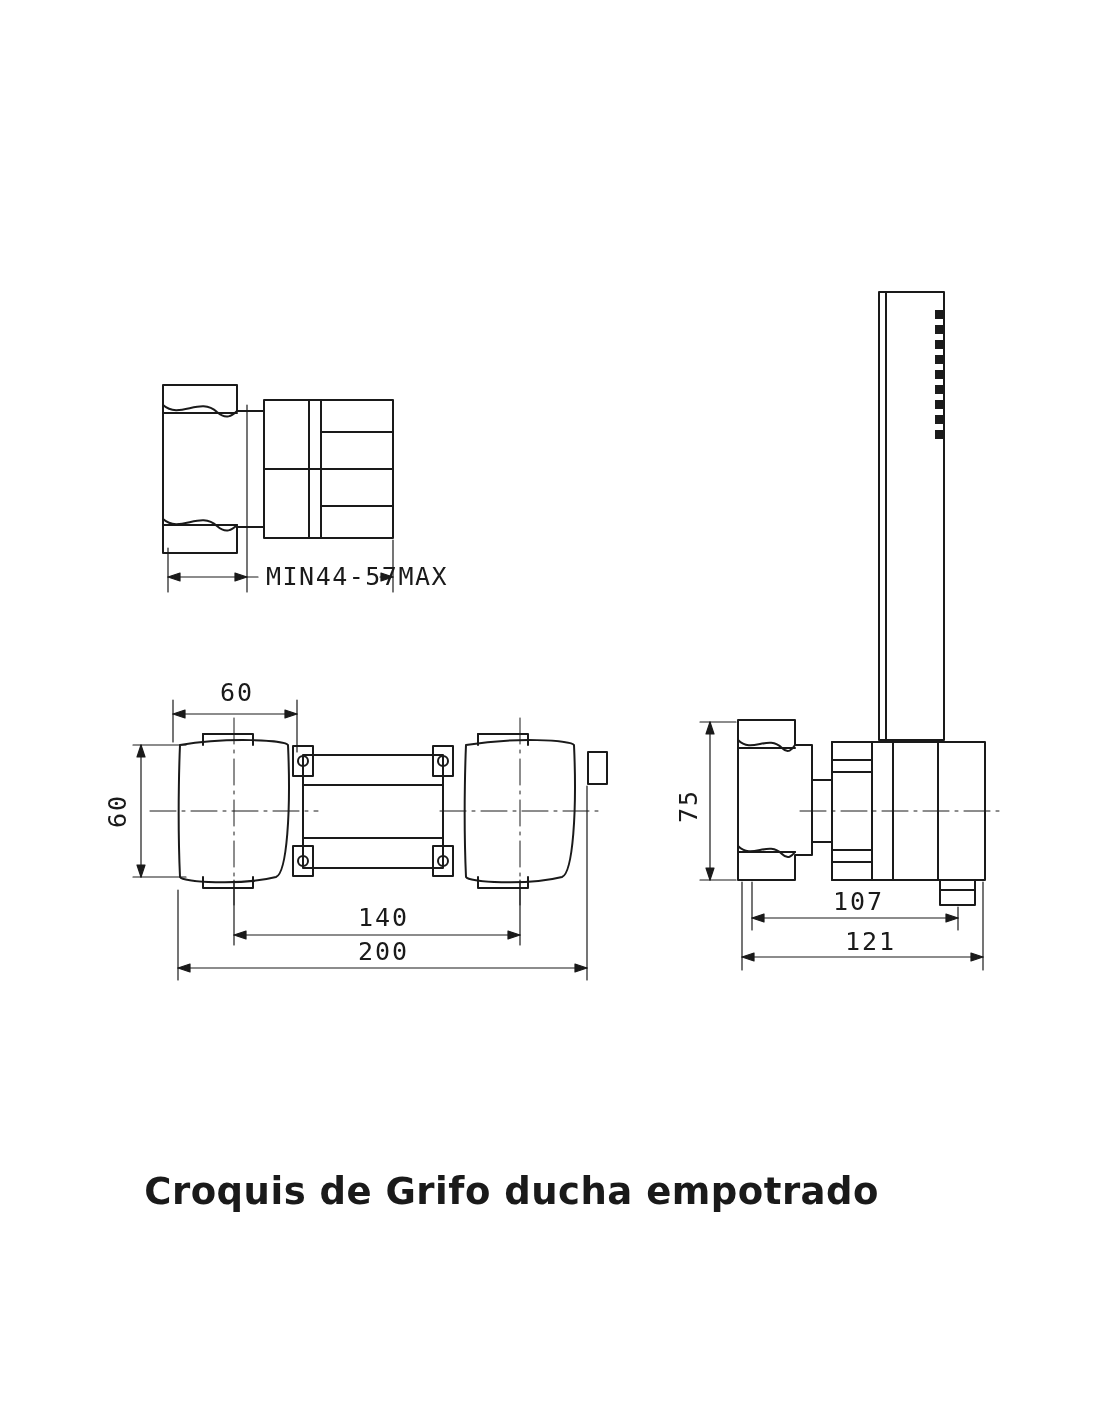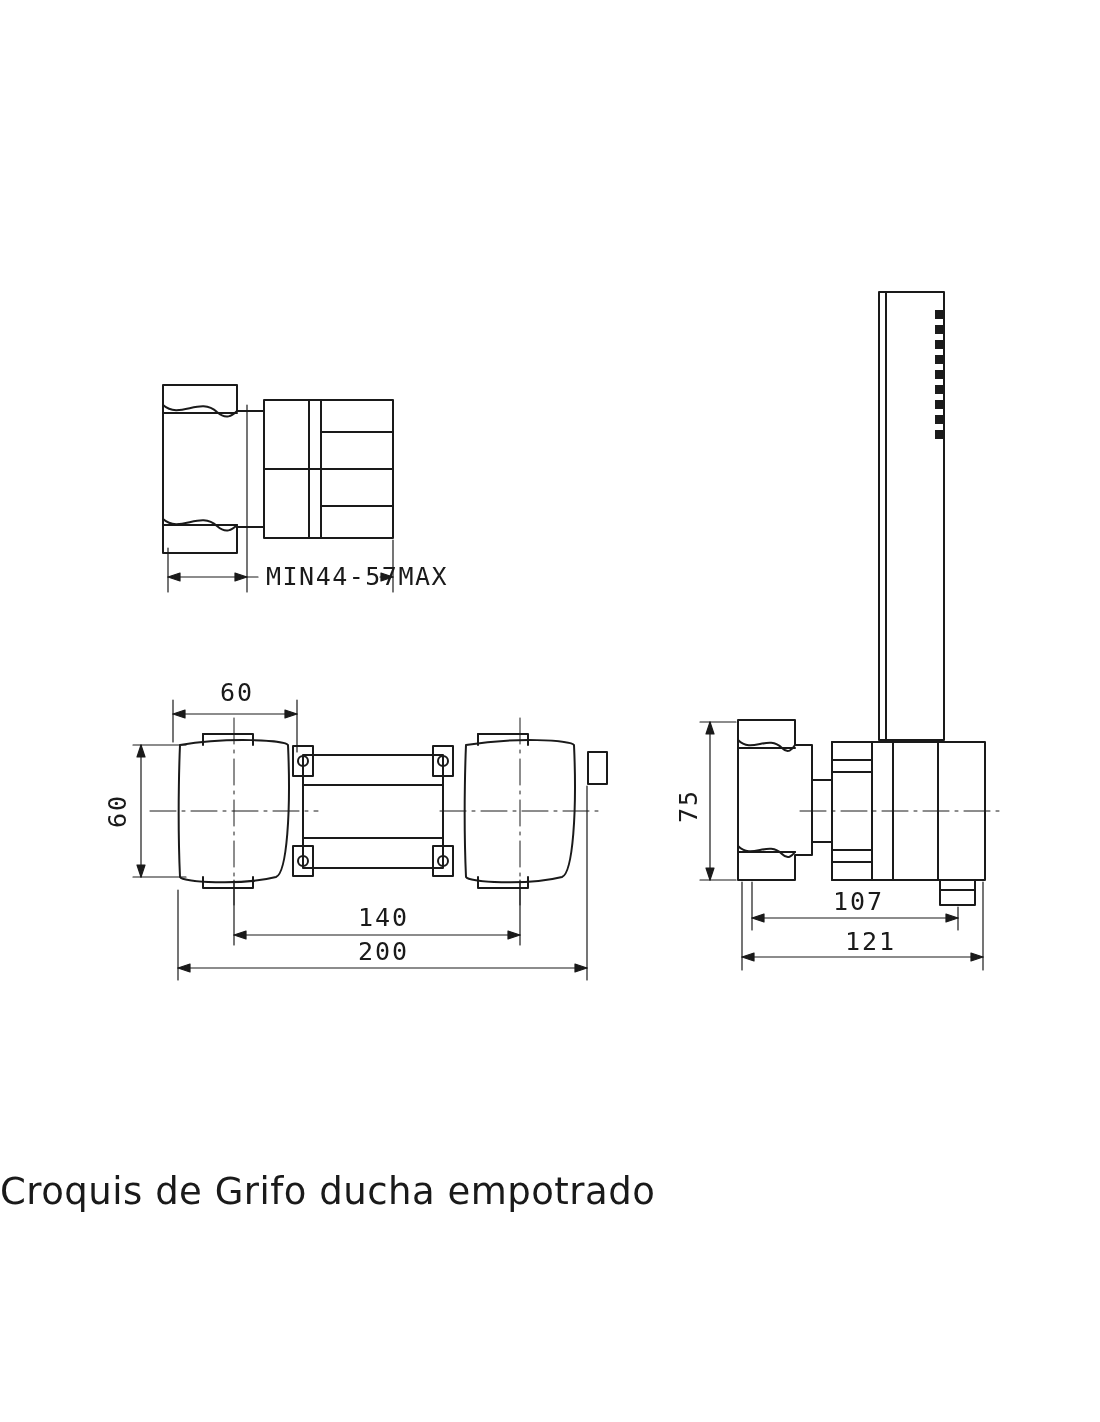--- a/index.html
+++ b/index.html
@@ -18,25 +18,26 @@
     position: absolute;
     left: 0; top: 0;
     width: 1100px;
     height: 1422px;
   }
   #caption {
     position: absolute;
     left: 0;
     top: 1170px;
     width: 879px;
-    text-align: left;
+    text-align: right;
     font-family: "DejaVu Sans", sans-serif;
     font-size: 37px;
     color: #1a1a1a;
     letter-spacing: 0.5px;
+    font-weight: bold;
   }
   svg text {
     font-family: "DejaVu Sans Mono", monospace;
     fill: #1a1a1a;
   }
 </style>
 </head>
 <body>
 
 <svg id="sheet" viewBox="0 0 1100 1422" xmlns="http://www.w3.org/2000/svg">

